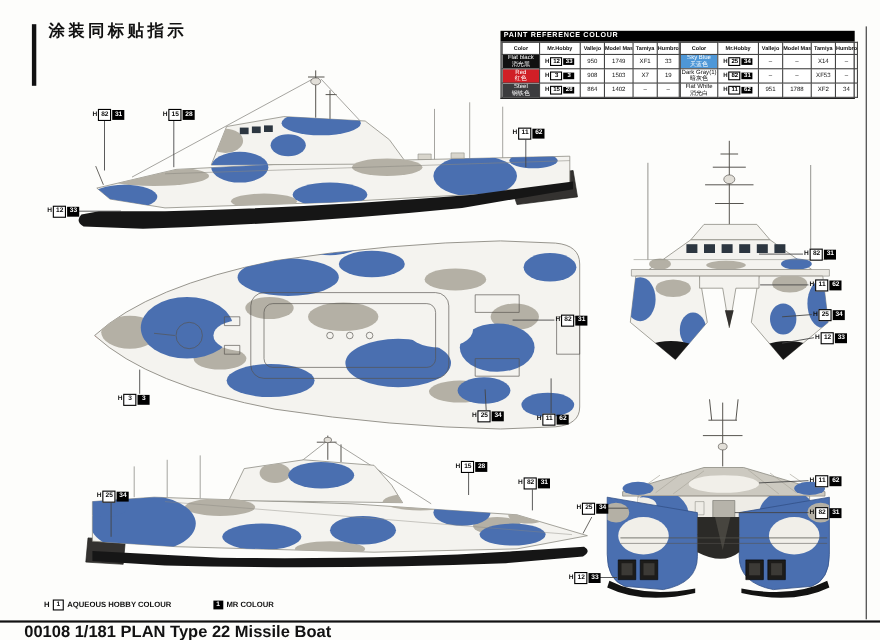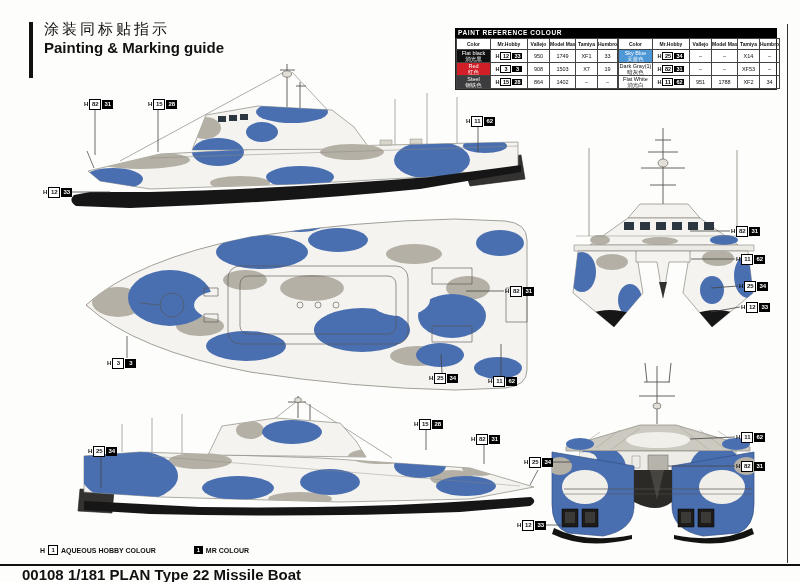--- a/index.html
+++ b/index.html
@@ -1,20 +1,20 @@
 <!DOCTYPE html>
 <html><head>
 <meta charset="utf-8">
 <style>
   html,body{margin:0;padding:0;background:#888;}
   #sheet{position:relative;width:800px;height:582px;background:#fdfdfb;overflow:hidden;
          font-family:"Liberation Sans",sans-serif;color:#111;}
   
   #title-block{position:absolute;left:44px;top:20px;line-height:1.25;}
-  #title-cn{font-size:15px;font-weight:normal;letter-spacing:3px;}
+  #title-cn{font-size:15px;font-weight:bold;letter-spacing:3px;}
   #title-en{font-size:15px;font-weight:bold;}
   #left-bar{position:absolute;left:29px;top:22px;width:4px;height:56px;background:#111;}
   #right-border{position:absolute;left:787px;top:24px;width:1px;height:539px;background:#333;}
   
   #paint-table{position:absolute;left:455px;top:28px;width:322px;z-index:4;}
   #pt-titlebar{background:#000;color:#fff;font-size:6.5px;font-weight:bold;
                letter-spacing:.6px;padding:1px 3px;height:8px;line-height:8px;}
   #pt-body{display:flex;border:1px solid #222;border-top:none;background:#fff;}
   table.pt{border-collapse:collapse;width:161px;table-layout:fixed;}
   table.pt th,table.pt td{border:0.6px solid #444;font-size:5.5px;text-align:center;
@@ -49,21 +49,20 @@
 </head>
 <body>
 
 <div id="sheet">
 
   <div id="left-bar"></div>
   <div id="right-border"></div>
 
   <div id="title-block">
     <div id="title-cn">涂装同标贴指示</div>
-    <div id="title-en">Painting &amp; Marking guide</div>
   </div>
 
   <svg id="ships-svg" width="800" height="582" viewBox="0 0 800 582">
     <defs>
       <clipPath id="clip1">
         <path d="M88,171 L160,154 L300,147 L518,142 L518,170 L460,175 L300,184 L150,189 L100,181 Z"></path>
         <path d="M192,150 L206,115 L258,106 L332,110 L354,127 L370,149 Z"></path>
       </clipPath>
       <clipPath id="clip2">
         <path d="M86,305 Q135,260 250,237 Q355,221 455,219 L505,221 Q527,223 527,240 L527,370 Q527,386 505,388 L455,390 Q355,388 250,372 Q135,350 86,305 Z"></path>

